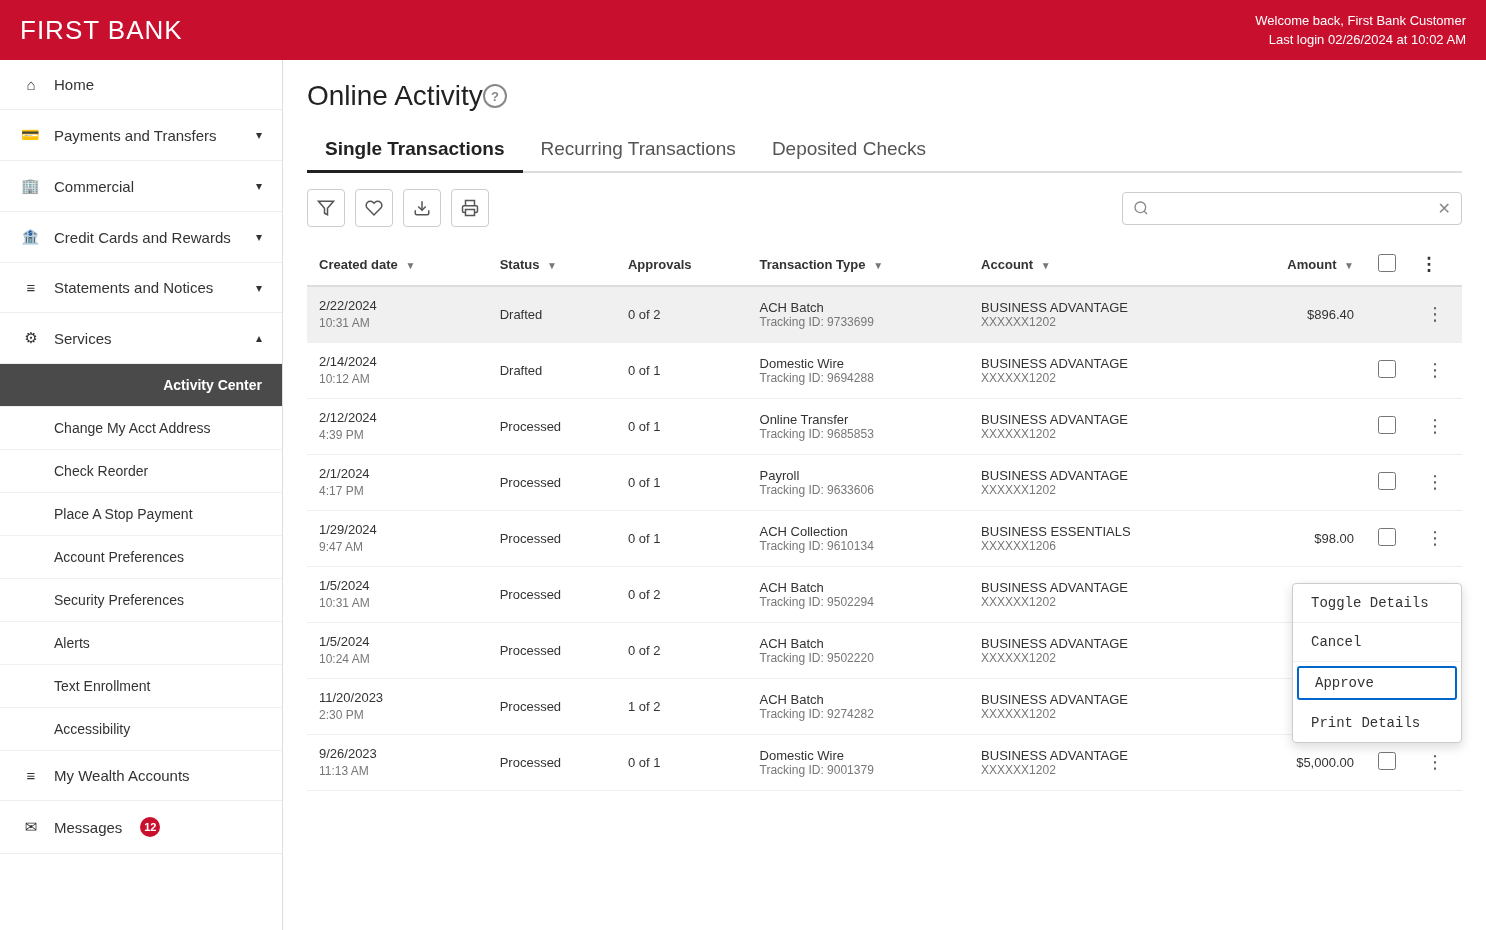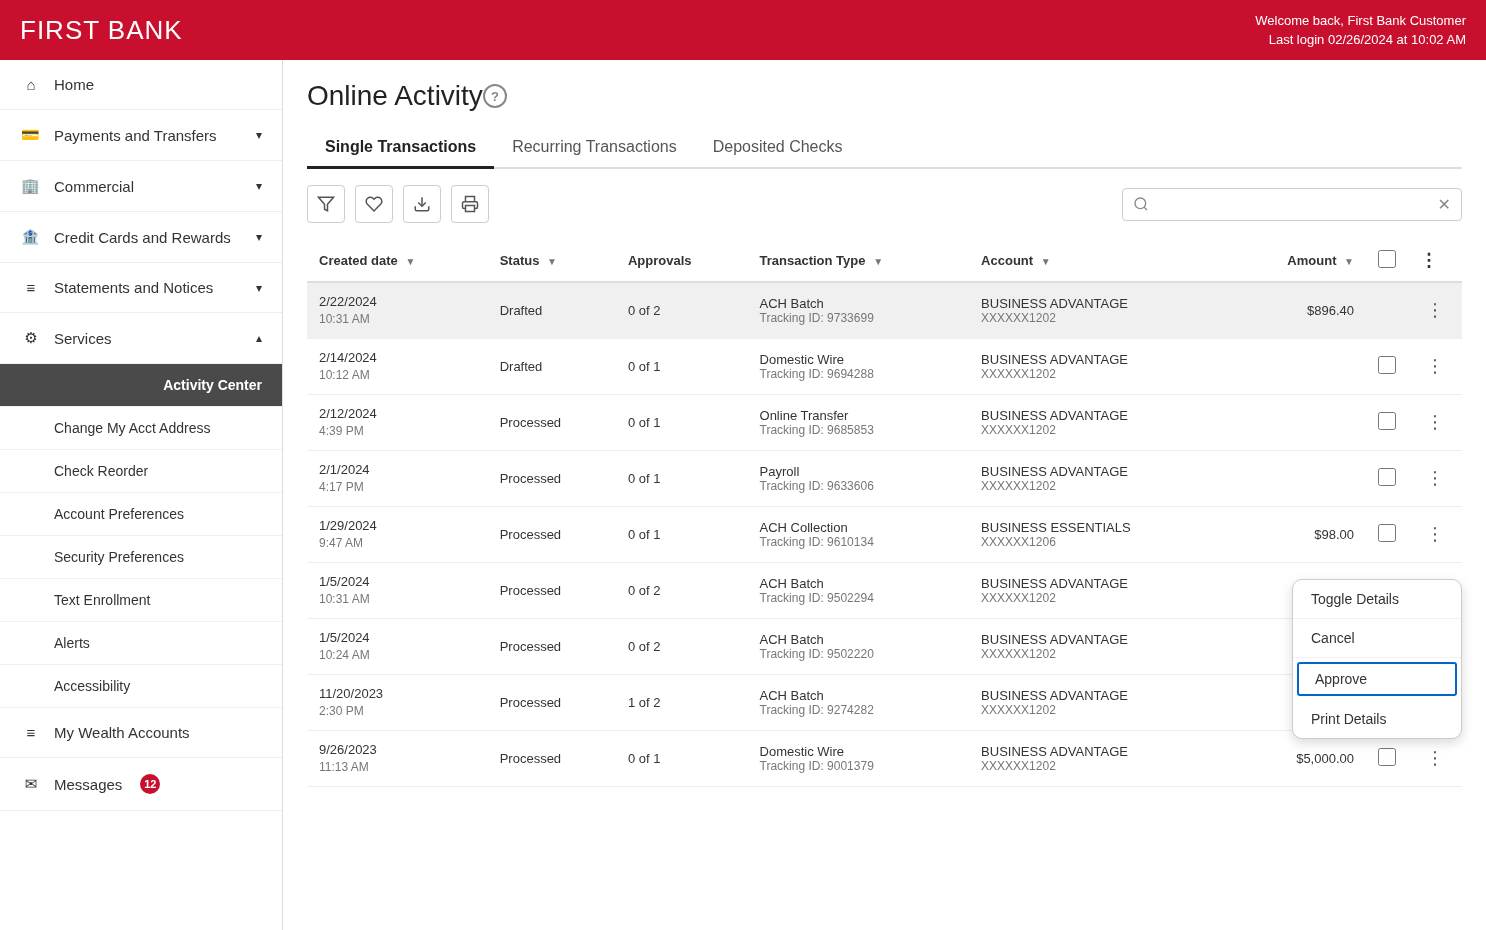--- a/index.html
+++ b/index.html
@@ -107,21 +107,21 @@
 
     
     .tabs {
       display: flex;
       border-bottom: 2px solid #ddd;
       margin-bottom: 16px;
     }
     .tab {
       padding: 10px 18px;
       cursor: pointer;
-      font-size: 16px;
+      font-size: 19px;
       color: #555;
       border-bottom: 3px solid transparent;
       margin-bottom: -2px;
     }
     .tab.active {
       color: #222;
       border-bottom: 3px solid #222;
       font-weight: 600;
     }
 
@@ -193,24 +193,25 @@
       border-radius: 3px; line-height: 1;
     }
 
     
     .dropdown-menu {
       position: absolute;
       right: 0;
       top: 0;
       background: white;
       border: 1px solid #ccc;
-      border-radius: 10px;
+      border-radius: 4px;
       box-shadow: 0 4px 12px rgba(0,0,0,0.15);
       z-index: 100;
       min-width: 160px;
+      font-family: Liberation Mono, monospace;
     }
     .dropdown-item {
       padding: 11px 18px;
       cursor: pointer;
       font-size: 14px;
       color: #333;
       border-bottom: 1px solid #f0f0f0;
     }
     .dropdown-item:last-child { border-bottom: none; }
     .dropdown-item.approve {
@@ -274,30 +275,33 @@
     <div class="sidebar-sub-item active">
       <span>Activity Center</span>
     </div>
     <div class="sidebar-sub-item">
       <span>Change My Acct Address</span>
     </div>
     <div class="sidebar-sub-item">
       <span>Check Reorder</span>
     </div>
     <div class="sidebar-sub-item">
+      <span>Place A Stop Payment</span>
+    </div>
+    <div class="sidebar-sub-item">
       <span>Account Preferences</span>
     </div>
     <div class="sidebar-sub-item">
       <span>Security Preferences</span>
     </div>
     <div class="sidebar-sub-item">
+      <span>Alerts</span>
+    </div>
+    <div class="sidebar-sub-item">
       <span>Text Enrollment</span>
-    </div>
-    <div class="sidebar-sub-item">
-      <span>Alerts</span>
     </div>
     <div class="sidebar-sub-item">
       <span>Accessibility</span>
     </div>
 
     <div class="sidebar-item">
       <span class="icon">≡</span>
       <span>My Wealth Accounts</span>
     </div>
 

